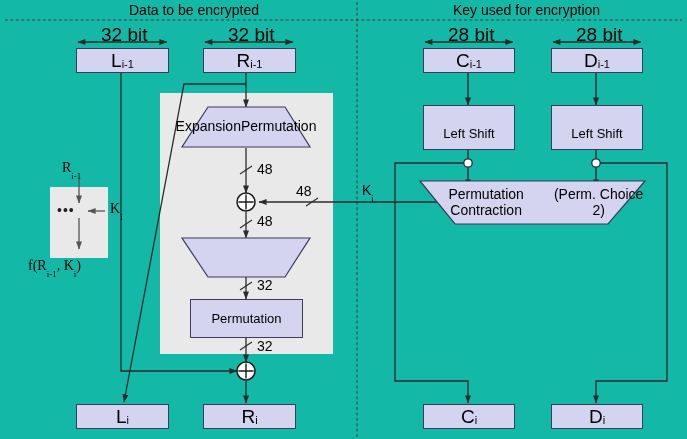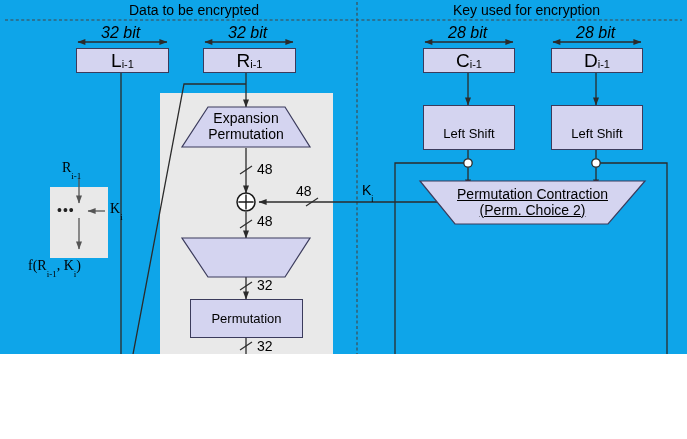--- a/index.html
+++ b/index.html
@@ -2,50 +2,50 @@
 <html><head>
 <meta charset="utf-8">
 <style>
   html,body{margin:0;padding:0;background:#ffffff;}
   body{
     width:687px;height:439px;
     font-family:"Liberation Sans","DejaVu Sans",sans-serif;
     color:#000;
     -webkit-font-smoothing:antialiased;
   }
-  #stage{position:relative;width:687px;height:354px;overflow:hidden;background:#0ea5e9;}
+  #stage{position:relative;width:687px;height:439px;overflow:hidden;background:#14b8a6;}
   #wires{position:absolute;left:0;top:0;width:687px;height:439px;}
 
   
   .node{
     position:absolute;
     box-sizing:border-box;
     display:flex;align-items:center;justify-content:center;
     text-align:center;
     line-height:1.05;
   }
   .rect{
     background:#d4d4f0;
     border:1px solid #3b3b5c;
     color:#000;
   }
   .reg{font-size:19px;}
   .reg sub{font-size:11px;vertical-align:baseline;position:relative;top:4px;letter-spacing:0;}
   .permbox{font-size:13px;}
   .traplabel{
     position:absolute;
-    display:flex;flex-direction:column;align-items:center;justify-content:center;
+    display:flex;align-items:center;justify-content:center;
     text-align:center;font-size:14px;line-height:1.12;
     pointer-events:none;
   }
 
   
   .txt{position:absolute;white-space:nowrap;}
   .hdr{font-size:14px;}
-  .bits{font-size:16px;font-style:italic;}
+  .bits{font-size:19px;}
   .wirelbl{font-size:14px;}
   .klbl{font-size:14px;}
   .klbl sub,.txt sub{font-size:9px;position:relative;top:3px;}
   .legendtxt{font-size:13px;font-family:Liberation Serif, serif;}
   .legendtxt sub{font-size:9px;position:relative;top:3px;}
 
   
   .shade{position:absolute;background:#e9e9e9;}
 </style>
 </head>
@@ -192,21 +192,21 @@
     <span>D</span>
       <sub>i</sub>
   </div>
 
   <div class="traplabel" style="left:182px;top:107px;width:128px;height:40px;">
     <span>Expansion</span>
     <span>Permutation</span>
   </div>
 
 
-  <div class="traplabel" style="left:420px;top:181px;width:225px;height:43px;text-decoration:underline;">
+  <div class="traplabel" style="left:420px;top:181px;width:225px;height:43px;">
     <span>Permutation Contraction</span>
     <span>(Perm. Choice 2)</span>
   </div>
 
   <div class="node rect permbox" style="left:190px;top:299px;width:113px;height:39px;">
     <span>Permutation</span>
   </div>
 
   <div class="node rect permbox" style="left:423px;top:105px;width:92px;height:45px;padding-top:12px;">
     <span>Left Shift</span>

